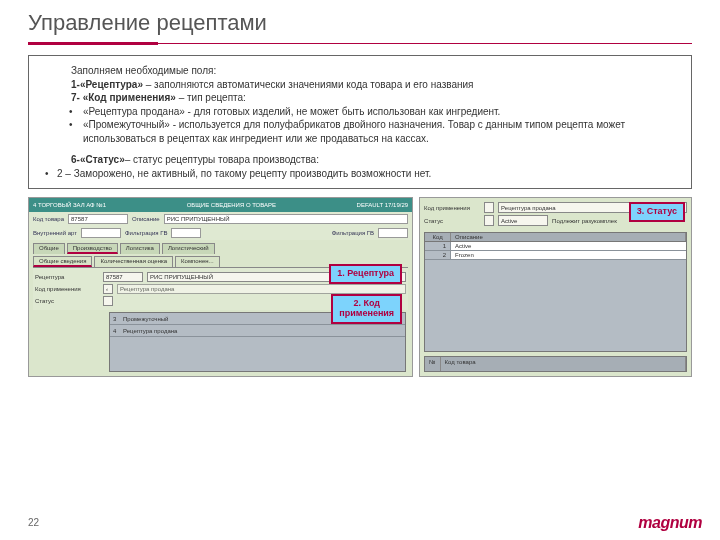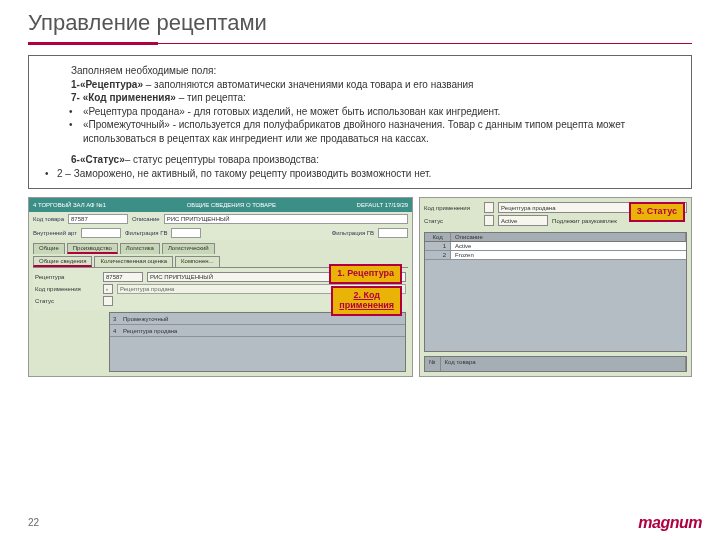--- a/index.html
+++ b/index.html
@@ -30,21 +30,21 @@
   .tab.red { border-bottom:2px solid #b00040; }
   .subtabs { display:flex; gap:2px; padding:0 4px; margin-top:2px; }
   .subtab { background:#d8e4c8; border:1px solid #888; border-bottom:none; padding:1px 5px; font-size:6px; }
   .panel { background:#dfe9d2; border-top:1px solid #888; margin:0 4px; padding:2px; }
   .prow { display:flex; align-items:center; gap:4px; margin:2px 0; }
   .prow .plbl { width:64px; font-size:6px; }
   .pinp { background:#f6f6ee; border:1px solid #888; height:10px; font-size:6px; padding:0 2px; display:flex; align-items:center; }
   .grayblock { background:#b4bcc4; border:1px solid #777; margin:2px 6px 0 80px; height:60px; position:relative; }
   .grayrow { border-bottom:1px solid #8a929a; font-size:6px; padding:1px 3px; height:12px; display:flex; align-items:center; }
   .grayrow span.n { width:10px; }
-  .callout { position:absolute; background:#eab308; border:2px solid #b00040; color:#b00040; font-size:9px; font-weight:700; padding:3px 6px; text-align:center; line-height:1.1; z-index:10; }
+  .callout { position:absolute; background:#7dd3fc; border:2px solid #b00040; color:#b00040; font-size:9px; font-weight:700; padding:3px 6px; text-align:center; line-height:1.1; z-index:10; }
   .pagenum { position:absolute; bottom:12px; left:28px; font-size:10px; color:#666; }
   .logo { position:absolute; bottom:8px; right:18px; font-style:italic; font-weight:700; color:#b00040; font-size:16px; letter-spacing:-0.5px; }
   .rightform { padding:2px 4px; }
   .rrow { display:flex; align-items:center; gap:4px; margin:2px 0; }
   .rlbl { width:56px; font-size:6px; }
   .rinp { background:#f6f6ee; border:1px solid #888; height:11px; flex:1; font-size:6px; padding:0 2px; display:flex; align-items:center; }
   .rgrayblock { background:#b4bcc4; border:1px solid #777; margin:2px 4px 0 4px; height:120px; position:relative; }
   .rgheader { display:flex; font-size:6px; background:#a6aeb5; border-bottom:1px solid #777; }
   .rgheader div { padding:1px 4px; border-right:1px solid #888; }
   .rgheader .c1 { width:26px; text-align:center; }
@@ -129,21 +129,21 @@
             <span class="n">3</span>
             <span>Промежуточный</span>
           </div>
         <div class="grayrow">
             <span class="n">4</span>
             <span>Рецептура продана</span>
           </div>
       </div>
 
       <div class="callout" style="top:66px; right:10px;">1. Рецептура</div>
-      <div class="callout" style="top:88px; right:10px;text-decoration:underline;"><span>2. Код</span><br><span>применения</span></div>
+      <div class="callout" style="top:96px; right:10px;"><span>2. Код</span><br><span>применения</span></div>
     </div>
 
     <div class="screen right">
       <div class="rightform">
         <div class="rrow">
           <div class="rlbl">Код применения</div>
           <div class="rinp" style="flex:0 0 10px;"></div>
           <div class="rinp">Рецептура продана</div>
         </div>
         <div class="rrow">

